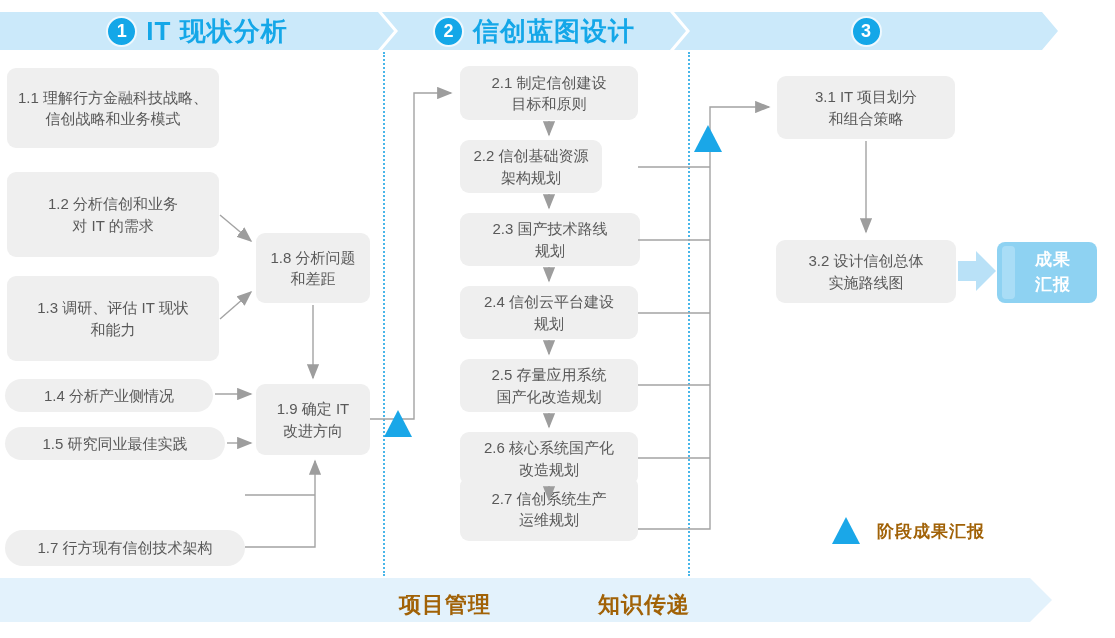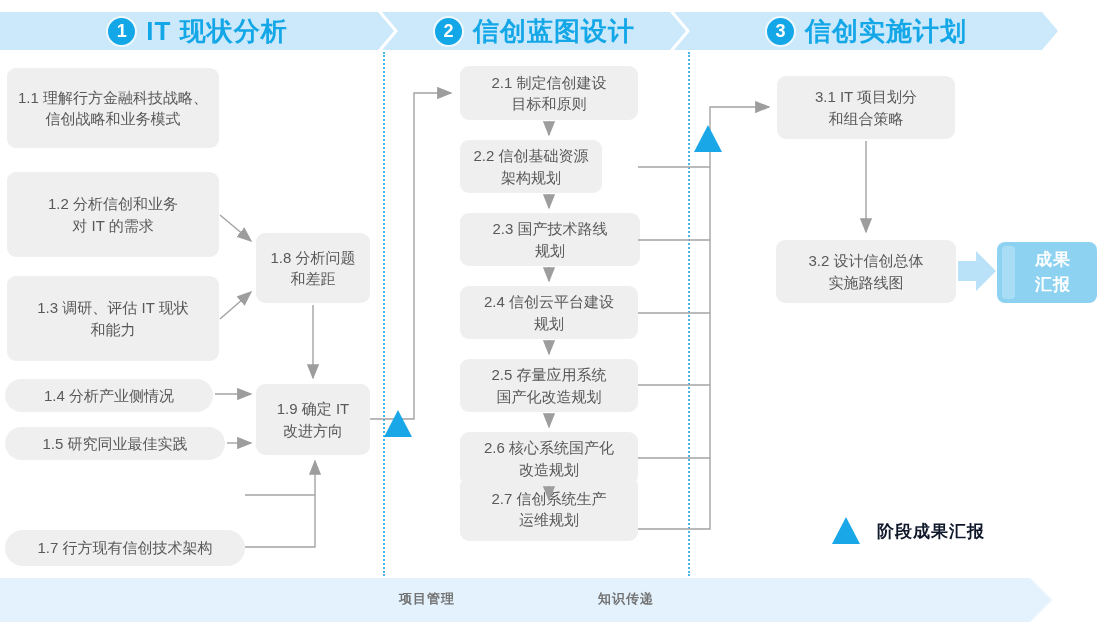--- a/index.html
+++ b/index.html
@@ -25,23 +25,23 @@
   
   .sep { position:absolute; top:52px; height:524px; width:0; border-left:2px dotted #49b6e9; z-index:1; }
 
   
   .tri { position:absolute; width:0; height:0; border-left:14px solid transparent;
          border-right:14px solid transparent; border-bottom:27px solid #1aa7e8; z-index:6; }
 
   
   .bottom-band { position:absolute; left:0; top:578px; width:1052px; height:44px; background:#e3f2fc;
                  clip-path: polygon(0 0, calc(100% - 22px) 0, 100% 50%, calc(100% - 22px) 100%, 0 100%); z-index:1; }
-  .bottom-label { position:absolute; top:590px; font-weight:bold; font-size:13px; color:#737373; z-index:2; letter-spacing:1px; }
+  .bottom-label { position:absolute; top:590px; font-weight:bold; font-size:22px; color:#a16207; z-index:2; letter-spacing:1px; }
 
-  .legend-label { position:absolute; left:877px; top:520px; font-weight:bold; font-size:17px; color:#0f172a; z-index:2; letter-spacing:1px; }
+  .legend-label { position:absolute; left:877px; top:520px; font-weight:bold; font-size:17px; color:#a16207; z-index:2; letter-spacing:1px; }
 
   
   .result { position:absolute; left:997px; top:242px; width:100px; height:61px; background:#8ed2f2;
             border-radius:8px; display:flex; align-items:center; justify-content:center; z-index:3; }
   .result-stripe { position:absolute; left:5px; top:4px; bottom:4px; width:13px; background:#a9ddf6; border-radius:4px; }
   .result-text { display:flex; flex-direction:column; color:#ffffff; font-weight:bold; font-size:17px;
                  line-height:1.45; text-align:right; margin-left:12px; letter-spacing:1px; }
 
   svg.overlay { position:absolute; left:0; top:0; z-index:5; pointer-events:none; }
 </style>
@@ -53,21 +53,20 @@
   <div class="band band-tip" style="left:0;width:394px">
     <div class="num">1</div>
     <div class="band-title">IT 现状分析</div>
   </div>
   <div class="band band-notch" style="left:382px;width:304px">
     <div class="num">2</div>
     <div class="band-title">信创蓝图设计</div>
   </div>
   <div class="band band-notch" style="left:674px;width:384px">
     <div class="num">3</div>
-    <div class="band-title">信创实施计划</div>
   </div>
 
   <div class="sep" style="left:383px"></div>
   <div class="sep" style="left:688px"></div>
 
   <div class="box" style="left:7px;top:68px;width:212px;height:80px">
     <span>1.1 理解行方金融科技战略、</span>
     <span>信创战略和业务模式</span>
   </div>
   <div class="box" style="left:7px;top:172px;width:212px;height:85px">

